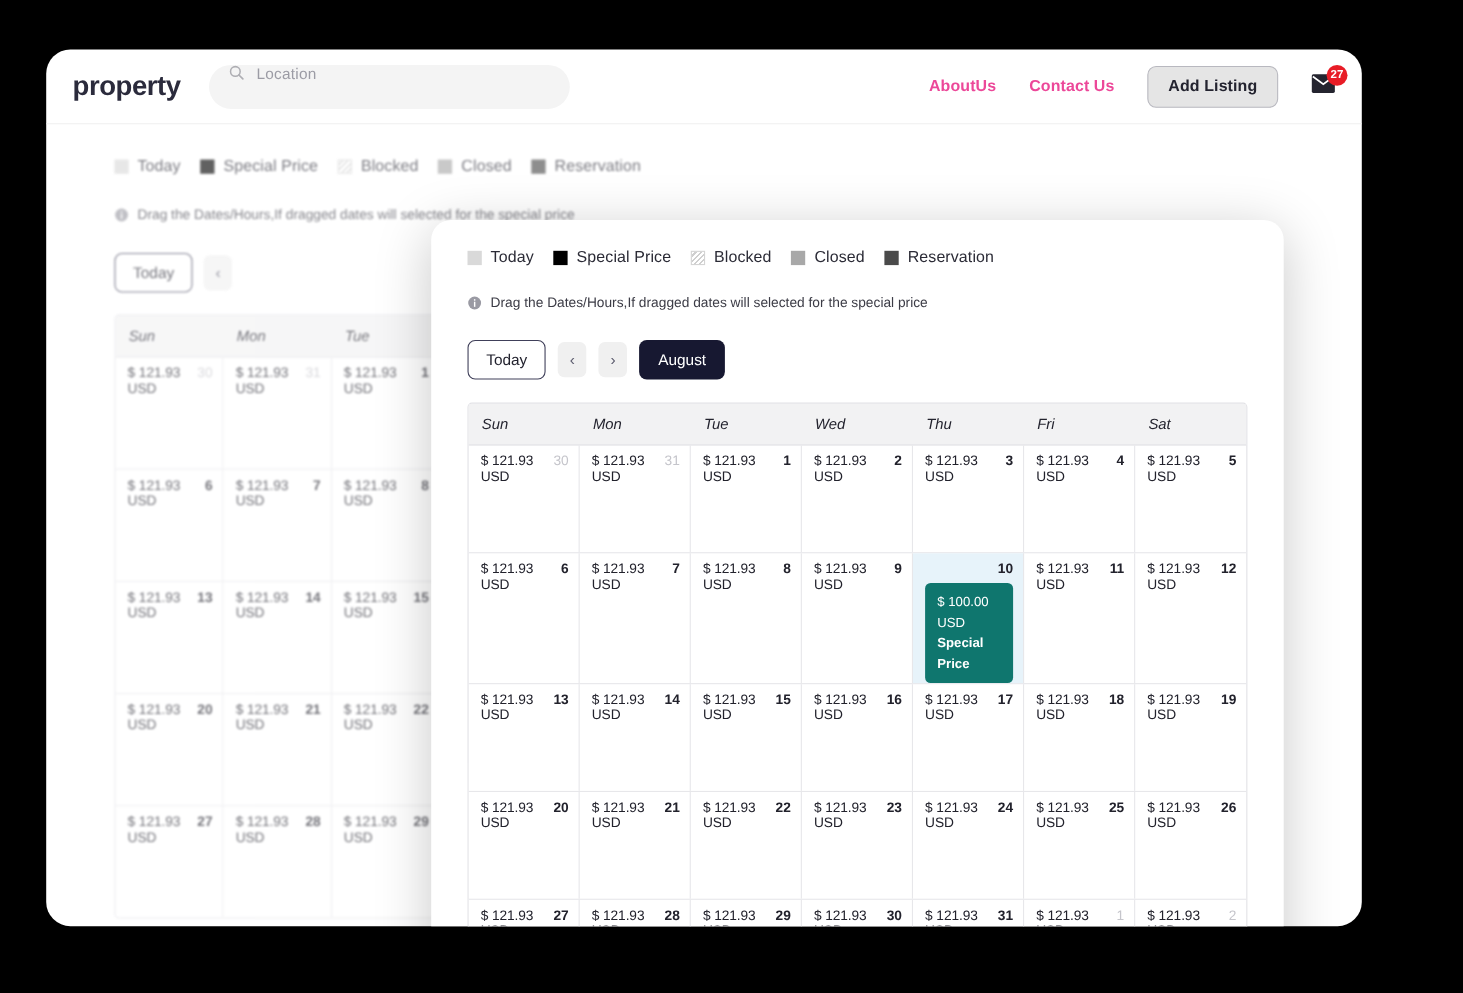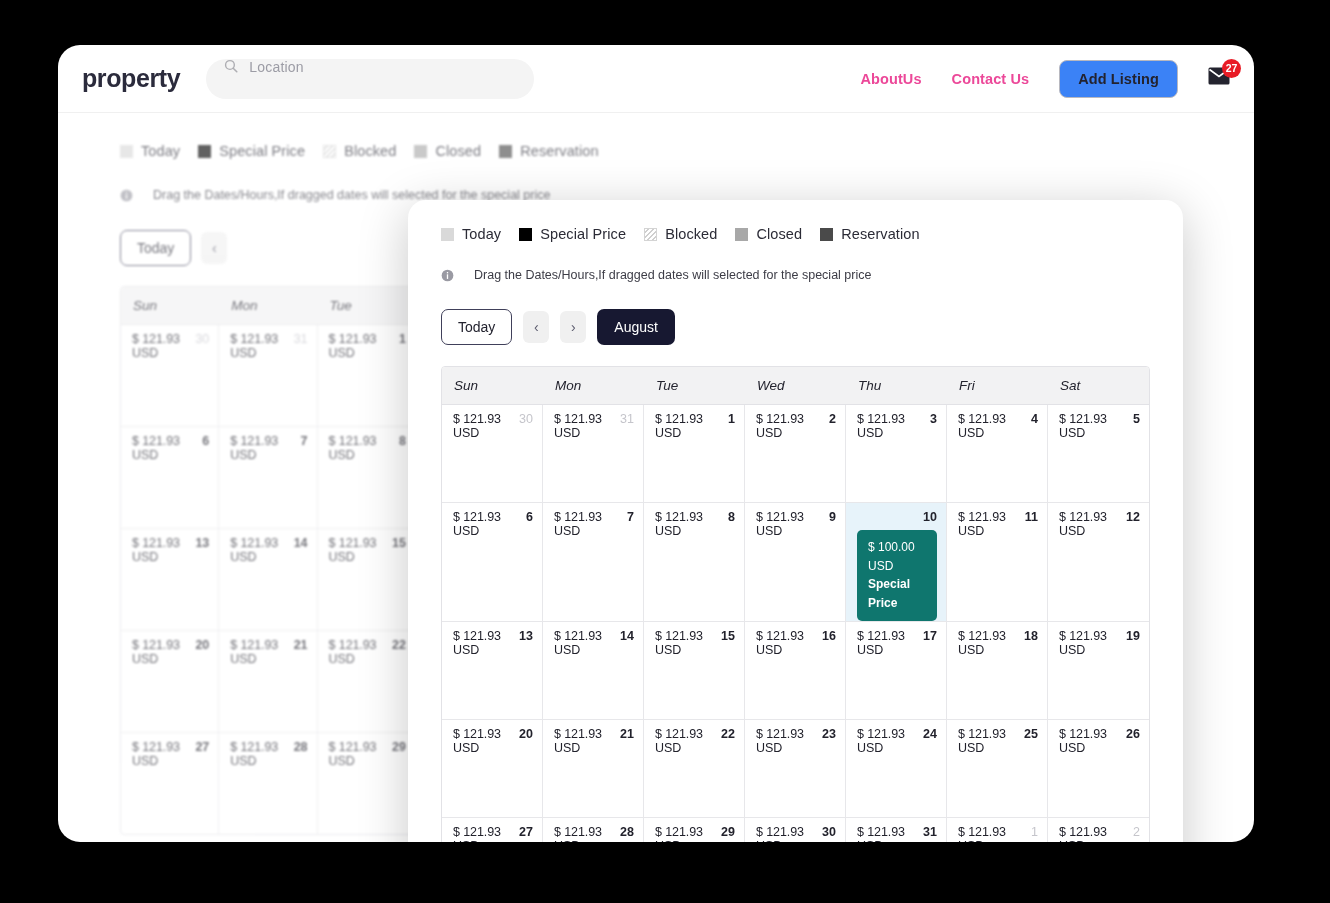--- a/index.html
+++ b/index.html
@@ -11,21 +11,20 @@
   }
 
   
   .app-card {
     position: absolute;
     left: 42px; top: 45px;
     width: 1196px; height: 797px;
     background: #ffffff;
     border-radius: 22px;
     overflow: hidden;
-    margin-left: 16px;
   }
 
   
   .navbar {
     position: relative;
     height: 68px;
     border-bottom: 1px solid #f0f0f0;
     display: flex;
     align-items: center;
     padding: 0 16px 0 24px;
@@ -62,21 +61,21 @@
     letter-spacing: .1px;
     cursor: pointer;
   }
   .add-listing {
     border: 1px solid #b8b8bf;
     border-radius: 8px;
     padding: 10px 18px;
     font-size: 14.5px;
     font-weight: 700;
     color: #23232f;
-    background: #3b82f6;
+    background: #e5e5e5;
     cursor: pointer;
     letter-spacing: .1px;
   }
   .mail-wrap { position: relative; width: 24px; height: 24px; cursor: pointer; }
   .mail-icon { width: 22px; height: 18px; margin-top: 4px; }
   .badge {
     position: absolute;
     top: -8px; right: -9px;
     min-width: 19px; height: 19px;
     border-radius: 50%;
@@ -105,21 +104,21 @@
     border: 1px solid #d4d4d4;
     background-image: repeating-linear-gradient(
       -45deg, transparent 0 2px, #cfcfcf 2px 3.4px);
   }
   .sw-closed { background: #a8a8a8; }
   .sw-reserv { background: #4a4a4a; }
   .legend-label { color: #2b2b36; font-weight: 500; letter-spacing: .1px; }
 
   
   .hint {
-    display: flex; align-items: center; gap: 20px;
+    display: flex; align-items: center; gap: 8px;
     font-size: 12.5px; color: #3c3c46;
   }
   .info-icon { width: 13px; height: 13px; flex: none; }
 
   
   .toolbar { display: flex; align-items: center; }
   .btn-today {
     border: 1px solid #40405a;
     border-radius: 7px;
     background: #fff;

